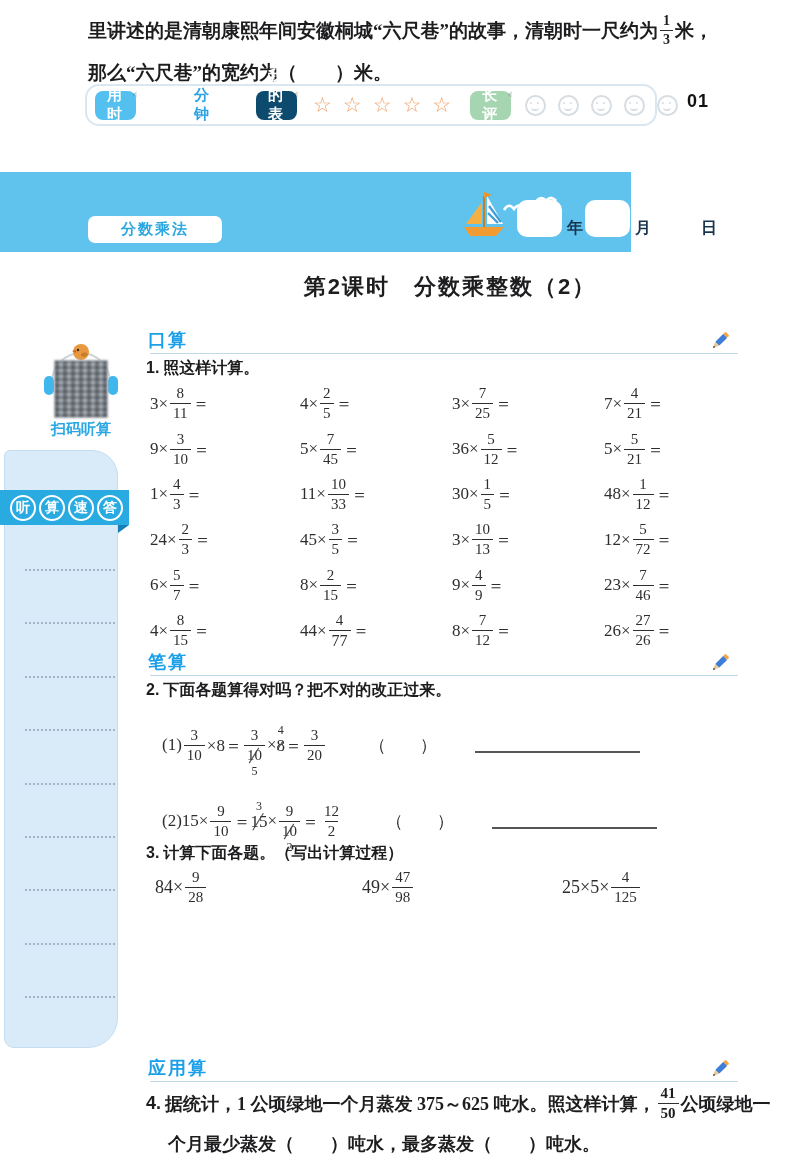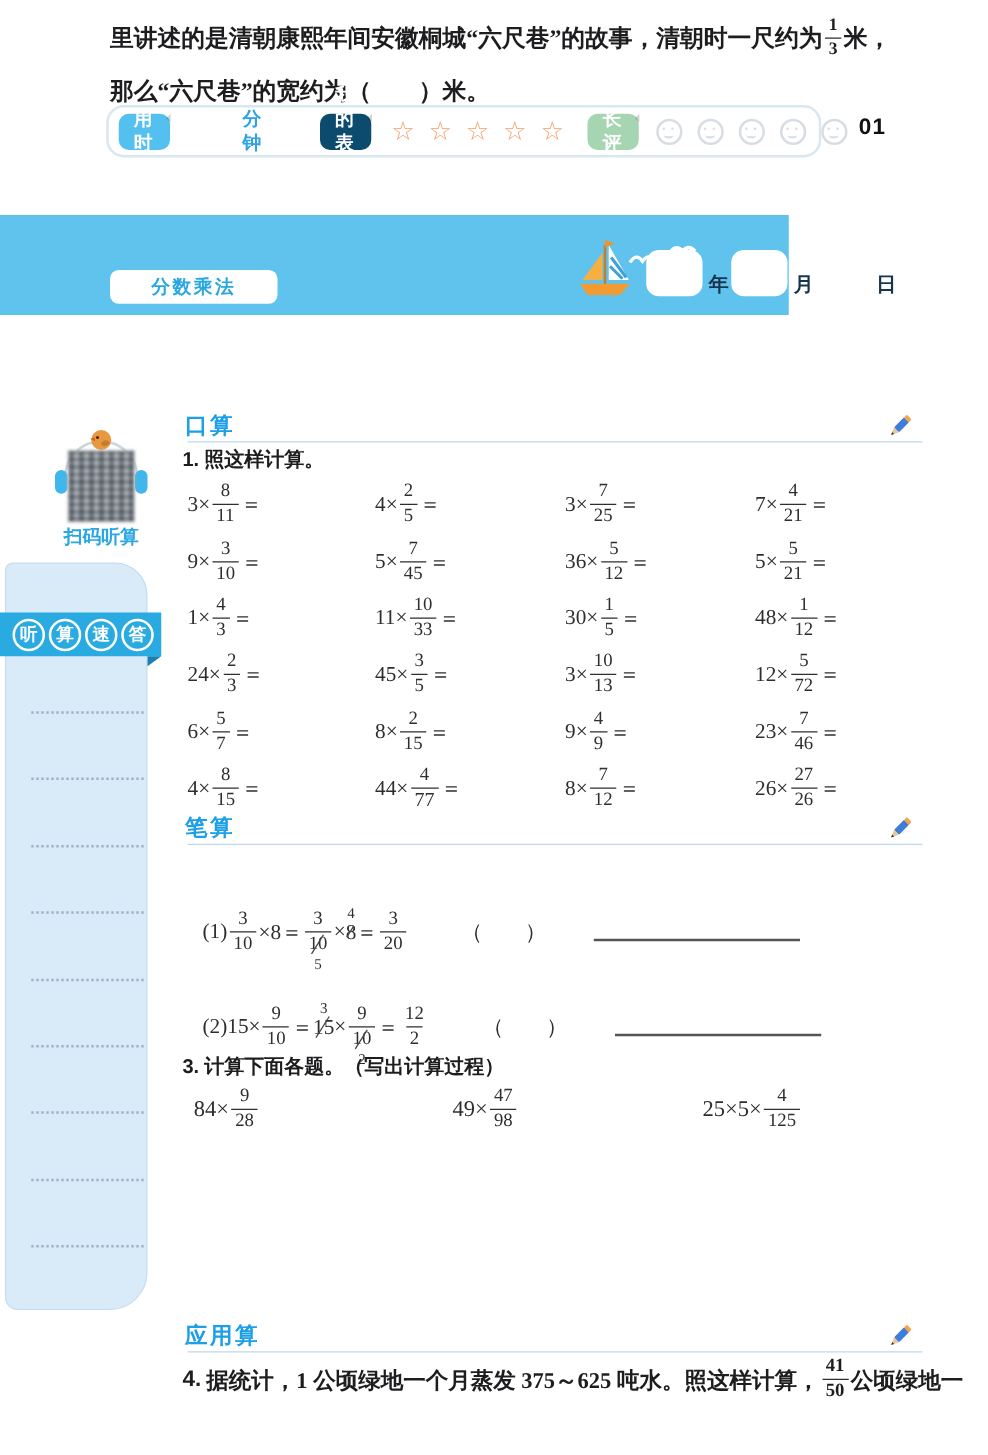--- a/index.html
+++ b/index.html
@@ -175,20 +175,21 @@
       <div class="dotline" style="top: 545.2px;"></div>
     </div>
   <div class="ribbon">
       <span class="rchar">听</span>
       <span class="rchar">算</span>
       <span class="rchar">速</span>
       <span class="rchar">答</span>
     </div>
   <div class="ribbon-fold"></div>
 
+  <div class="lesson-title">第2课时　分数乘整数（2）</div>
 
   <div class="sec-label" style="left:148px;top:328px;">口算</div>
   <div class="sec-line" style="left:150px;top:353px;width:588px;"></div>
   <svg class="pencil" style="left:708px;top:329px;" viewBox="0 0 24 24">
     <g transform="rotate(45 12 12)">
       <rect x="9.2" y="4.5" width="5.6" height="11.5" rx="1" fill="#3f7ed8"></rect>
       <rect x="9.2" y="1.5" width="5.6" height="3.4" rx="1.2" fill="#f5a54a"></rect>
       <path d="M9.2 16 L14.8 16 L12 22 Z" fill="#e8c89a"></path>
       <path d="M10.9 19.7 L13.1 19.7 L12 22 Z" fill="#333"></path>
     </g>
@@ -394,20 +395,23 @@
   <div class="sec-label" style="left:148px;top:650px;">笔算</div>
   <div class="sec-line" style="left:150px;top:675px;width:588px;"></div>
   <svg class="pencil" style="left:708px;top:651px;" viewBox="0 0 24 24">
     <g transform="rotate(45 12 12)">
       <rect x="9.2" y="4.5" width="5.6" height="11.5" rx="1" fill="#3f7ed8"></rect>
       <rect x="9.2" y="1.5" width="5.6" height="3.4" rx="1.2" fill="#f5a54a"></rect>
       <path d="M9.2 16 L14.8 16 L12 22 Z" fill="#e8c89a"></path>
       <path d="M10.9 19.7 L13.1 19.7 L12 22 Z" fill="#333"></path>
     </g>
   </svg>
+  <div class="qlabel" style="left:146px;top:680px;">
+    <b>2.</b><span>下面各题算得对吗？把不对的改正过来。</span>
+  </div>
   <div class="q2item" style="left:162px;top:706px;height:78px;">
       <span>(1)</span>
       <span style="display: inline-flex; align-items: center;">
         <span class="frac">
           <span class="num" style="font-size: 15px;">3</span>
           <span class="den" style="font-size: 15px;">10</span>
         </span>
         <span>×8＝</span>
         <span class="frac" style="margin-bottom: -14px;">
           <span class="num" style="font-size: 15px;">3</span>
@@ -502,14 +506,17 @@
   </svg>
   <div class="q4text" style="left:146px;top:1086px;">
     <b style="margin-right:4px;font-family:'Liberation Sans',sans-serif;">4.</b>
     <span>据统计，1 公顷绿地一个月蒸发 375～625 吨水。照这样计算，</span>
     <span class="frac">
       <span class="num" style="font-size:15px;">41</span>
       <span class="den" style="font-size:15px;">50</span>
     </span>
     <span>公顷绿地一</span>
   </div>
+  <div class="q4text" style="left:168px;top:1132px;">
+    <span>个月最少蒸发（　　）吨水，最多蒸发（　　）吨水。</span>
+  </div>
 
 </div>
 
 </body></html>

